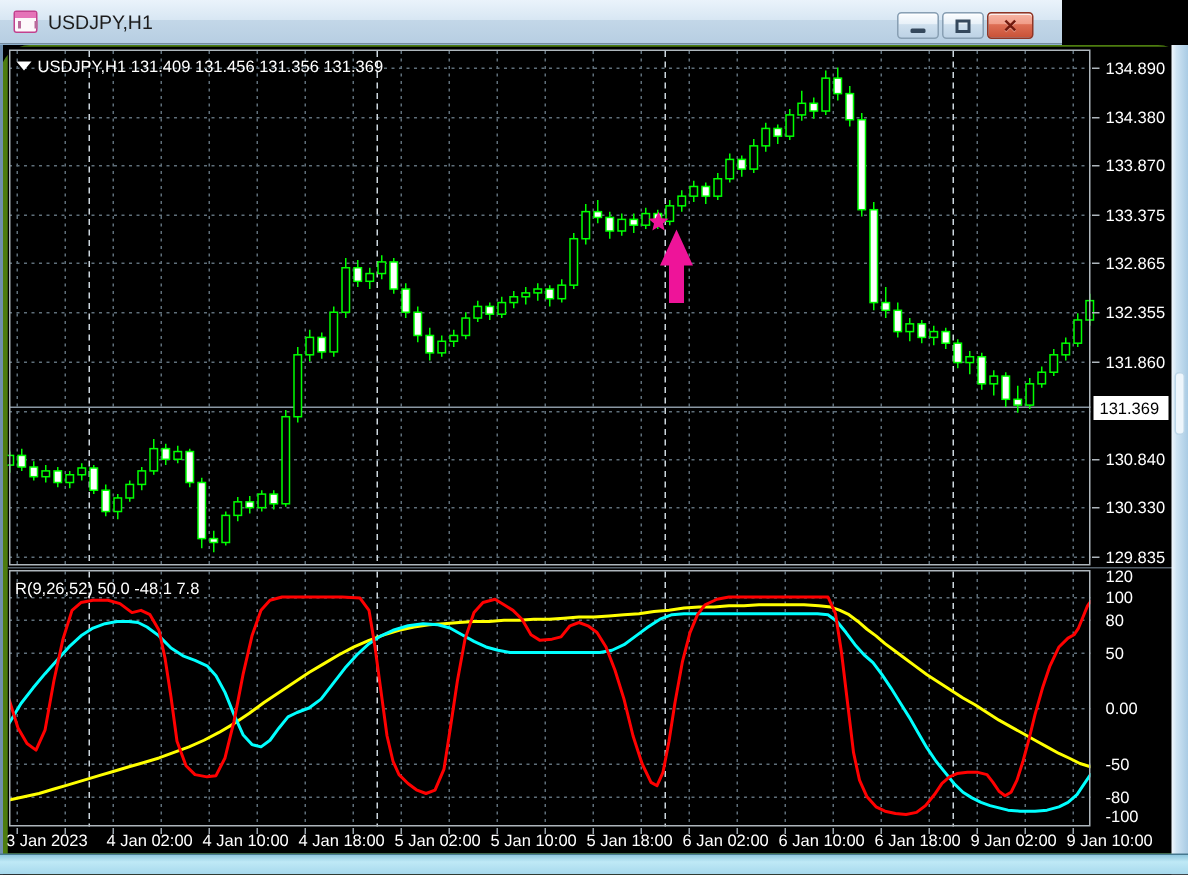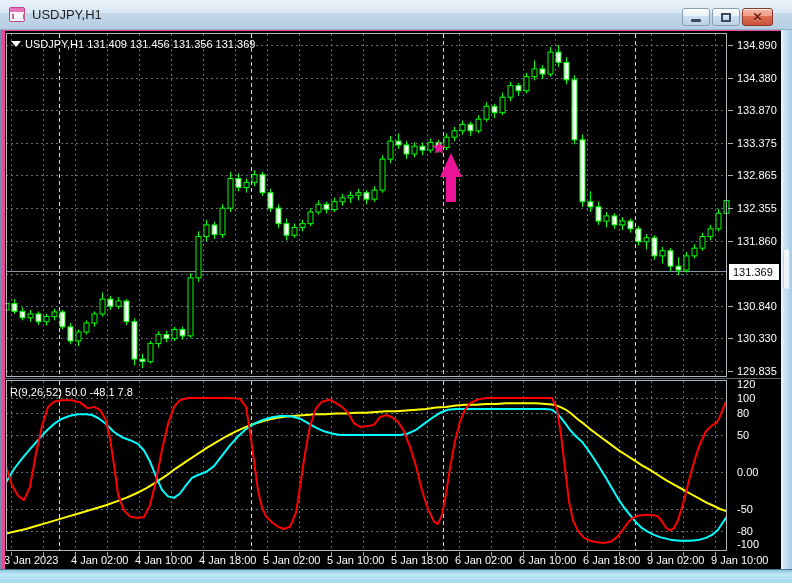--- a/index.html
+++ b/index.html
@@ -1,39 +1,39 @@
 <!DOCTYPE html>
 <html><head>
 <meta charset="utf-8">
 <style>
   html,body{margin:0;padding:0;background:#333;}
   *{box-sizing:border-box;}
   .win{position:relative;width:792px;height:583px;background:#000;overflow:hidden;
        font-family:"Liberation Sans",sans-serif;}
-  .titlebar{position:absolute;left:0;top:0;width:792px;height:30px;
+  .titlebar{position:absolute;left:0;top:0;width:708px;height:30px;
     background:linear-gradient(#eaf3fb 0%,#d8e7f3 45%,#c3d7e8 46%,#b7cee2 100%);
     border-bottom:1px solid #8fb0cc;display:flex;align-items:center;}
   .ticon{position:absolute;left:9px;top:7px;width:16px;height:15px;background:#fdf8fb;
     border:1px solid #c2418e;border-radius:2px;}
   .ticon:before{content:"";position:absolute;left:0;top:0;right:0;height:4px;background:#e573b8;}
   .ticon:after{content:"";position:absolute;left:2px;top:6px;width:9px;height:5px;
     border-left:2px solid #b96a9b;border-right:2px solid #b96a9b;}
   .ttext{position:absolute;left:32px;top:7px;font-size:13px;color:#1c1c1c;}
   .btns{position:absolute;right:19px;top:8px;height:18px;display:flex;gap:2px;}
   .btn{height:18px;border-radius:3px;display:flex;align-items:center;justify-content:center;
     border:1px solid #89a0b4;background:linear-gradient(#fbfdfe 0%,#e7f0f8 45%,#cfe0ee 46%,#bdd2e5 100%);
     box-shadow:inset 0 1px 0 rgba(255,255,255,.8);}
   .btn.minb,.btn.resb{width:28px;}
   .btn.closeb{width:31px;border-color:#8e3626;
     background:linear-gradient(#f7b5a5 0%,#f09c87 45%,#de6f55 46%,#c85238 100%);}
   .glyph-min{width:10px;height:3px;background:#35485c;border-radius:1px;margin-top:7px;}
   .glyph-res{width:10px;height:9px;border:2px solid #35485c;background:transparent;}
   .glyph-x{font-size:12px;font-weight:bold;color:#70190e;line-height:1;
     text-shadow:0 1px 0 rgba(255,255,255,.35);}
-  .client{position:absolute;left:0;top:30px;width:792px;height:553px;background:#ec4899;}
+  .client{position:absolute;left:0;top:30px;width:792px;height:553px;background:#4d7c0f;border-radius:20px;}
   .left-edge{position:absolute;left:0;top:0;width:2px;height:553px;background:#6f8fae;}
   .border-right{position:absolute;left:781px;top:0;width:11px;height:553px;
     background:linear-gradient(90deg,#f2f8fd 0%,#cfe4f3 30%,#a9cbe4 100%);}
   .scroll-thumb{position:absolute;left:783px;top:218px;width:7px;height:42px;border-radius:3px;
     background:#eef6fc;border:1px solid #bcd6e8;}
   .border-bottom{position:absolute;left:0;top:539px;width:792px;height:14px;
     background:linear-gradient(#8fc6dd 0%,#bfe9f6 35%,#a6d8ec 100%);border-top:1px solid #46788f;}
   svg text{font-family:"Liberation Sans",sans-serif;}
 </style>
 </head>

